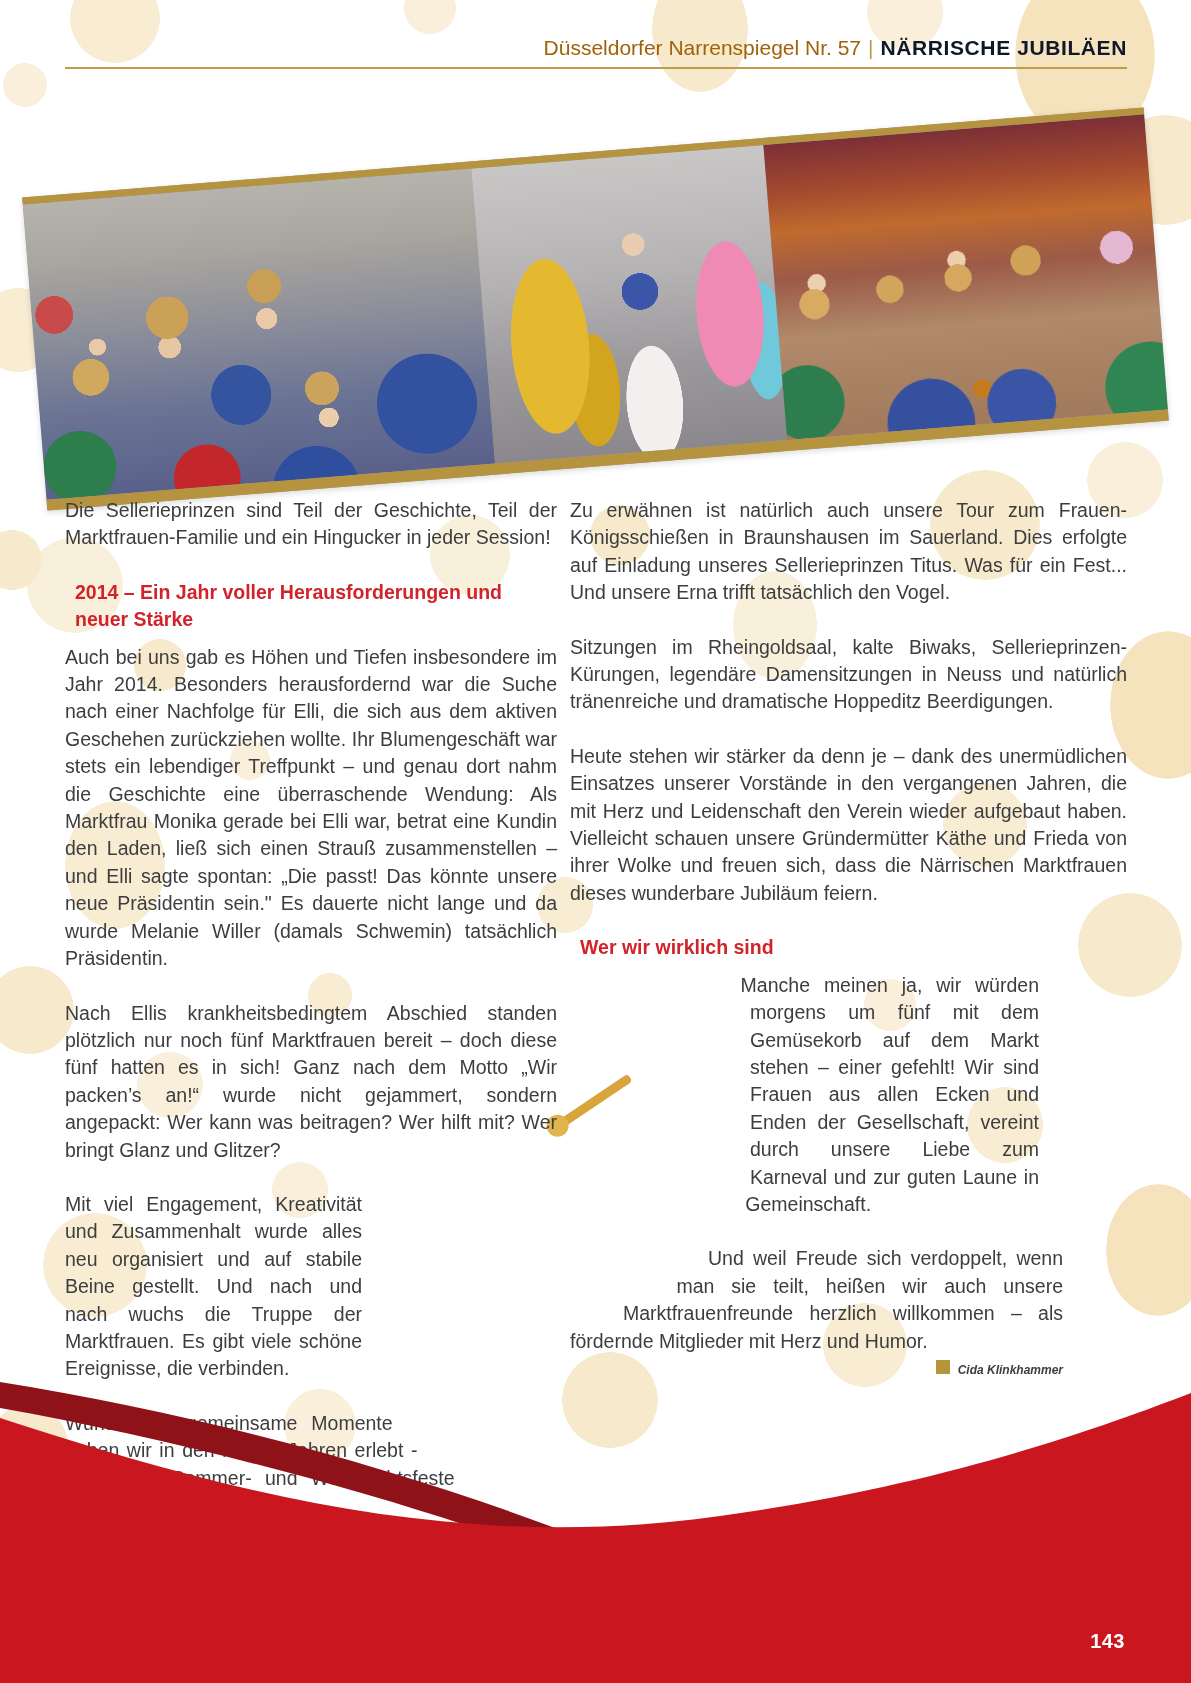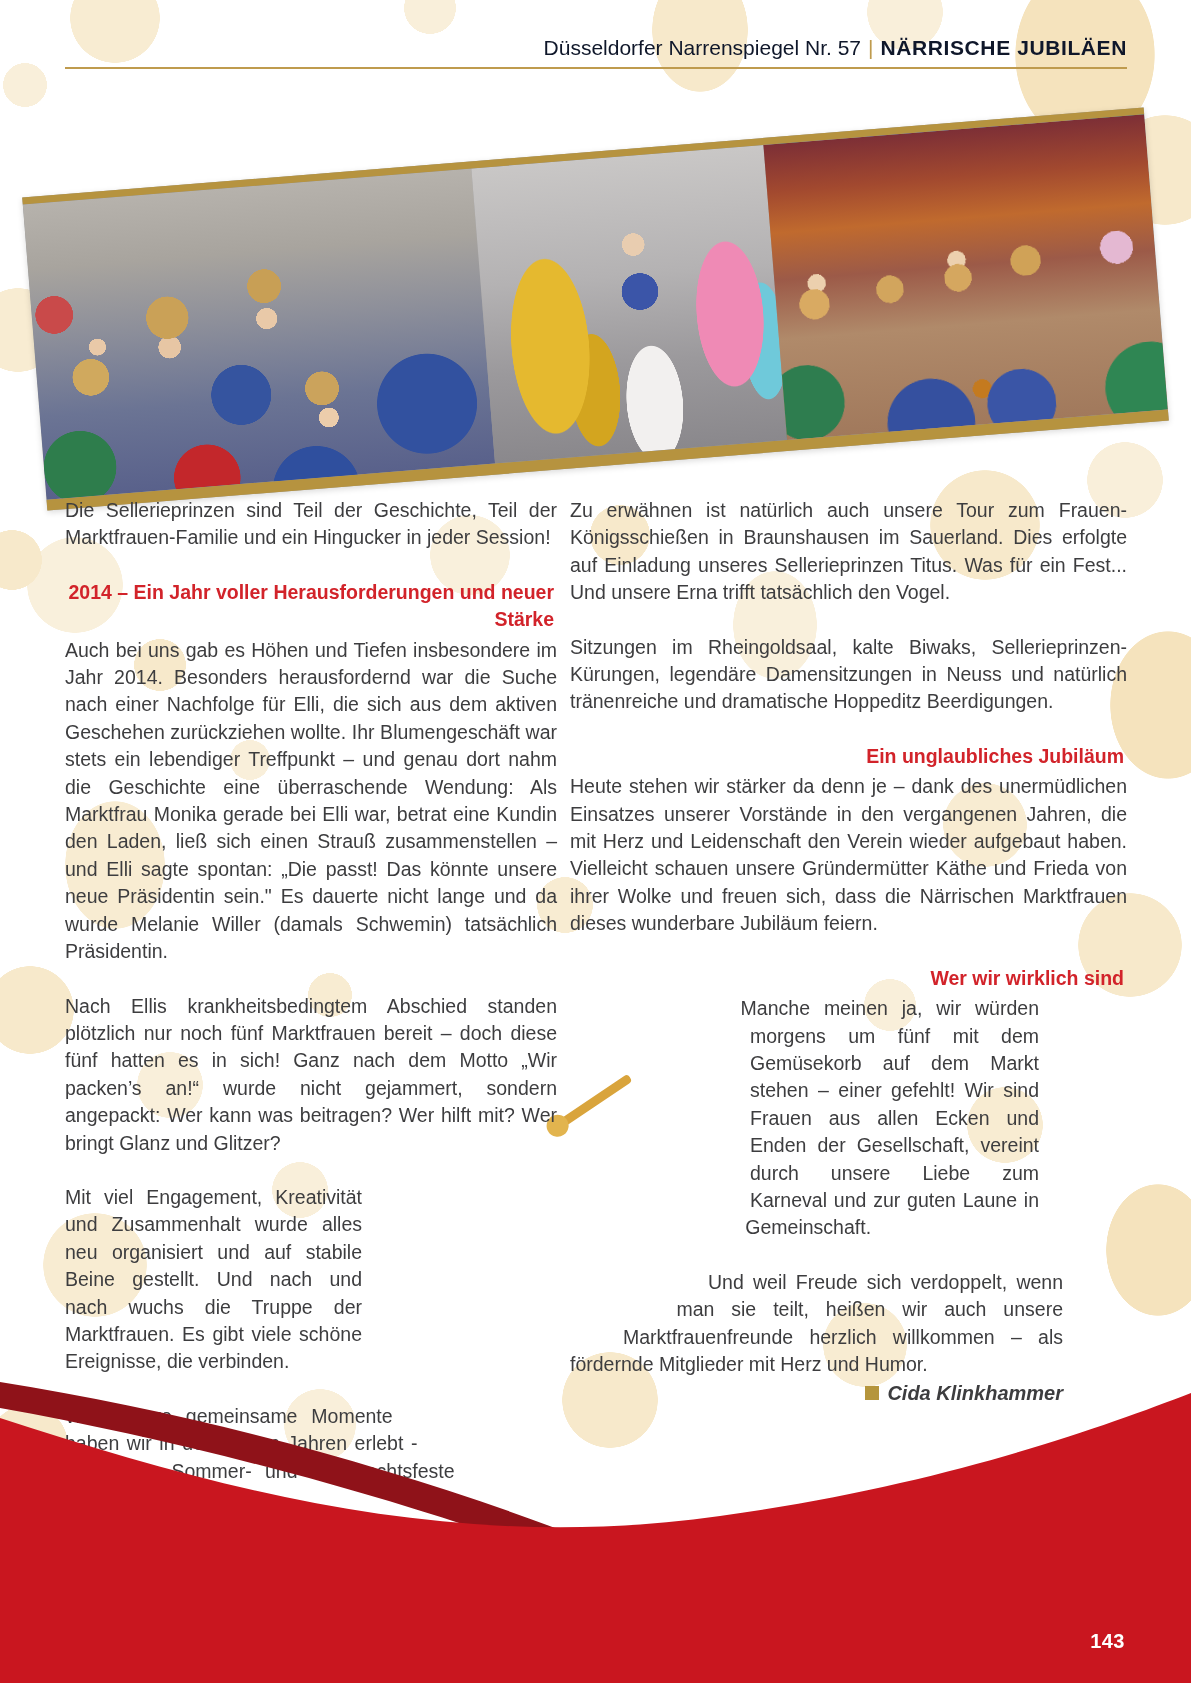--- a/index.html
+++ b/index.html
@@ -45,21 +45,21 @@
       radial-gradient(circle 48px at 610px 1400px,#f7e9cb 99%, rgba(0,0,0,0) 100%),
       radial-gradient(circle 36px at 320px 1425px,#f9efda 99%, rgba(0,0,0,0) 100%),
       radial-gradient(circle 20px at 250px 760px, #f9efda 99%, rgba(0,0,0,0) 100%),
       radial-gradient(circle 28px at 565px 905px, #f8ecd2 99%, rgba(0,0,0,0) 100%);
   }
   
   .header{
     position:absolute;top:36px;left:65px;right:64px;z-index:3;
     text-align:right;font-size:21px;line-height:24px;white-space:nowrap;
   }
-  .header .mag{color:#0f172a;}
+  .header .mag{color:#a16207;}
   .header .sep{color:#bf9b4e;padding:0 7px;font-weight:400;}
   .header .sect{color:#0f172a;font-weight:700;letter-spacing:.6px;}
   .gold-rule{position:absolute;top:67px;left:65px;right:64px;height:2px;background:#bf9b4e;z-index:3;}
   
   .collage{
     position:absolute;left:33px;top:152px;width:1125px;height:296px;z-index:2;
     transform:rotate(-4.6deg);
     border-top:7px solid #b6933f;border-bottom:11px solid #b6933f;
     display:flex;overflow:hidden;background:#9a9a9a;
     box-shadow:0 2px 6px rgba(0,0,0,.15);
@@ -109,26 +109,26 @@
       radial-gradient(circle 75px at 96% 92%, #2f8653 60%, rgba(0,0,0,0) 61%),
       radial-gradient(circle 13px at 52% 88%, #c47a1f 72%, rgba(0,0,0,0) 73%),
       radial-gradient(circle 11px at 58% 92%, #a85f12 72%, rgba(0,0,0,0) 73%),
       linear-gradient(180deg,#7d2f36 0%,#a2492f 16%,#c06a2e 30%,#9c5a48 46%,#b08a6a 66%,#a1795c 100%);
   }
   
   .col{position:absolute;top:497px;z-index:3;font-size:19.5px;line-height:27.4px;text-align:justify;}
   .col p{margin:0 0 27px 0;}
   .col-left{left:65px;width:492px;}
   .col-right{left:570px;width:557px;}
-  .red-head{margin:3px;font-size:19.5px;line-height:27.4px;font-weight:700;color:#d2232a;text-align:right;}
+  .red-head{margin:10px;font-size:19.5px;line-height:27.4px;font-weight:700;color:#d2232a;text-align:left;}
   .spacer-left{float:right;width:195px;height:380px;shape-outside:circle(202px at 198px 92px);shape-margin:8px;}
   .spacer-right{float:left;width:180px;height:340px;shape-outside:circle(204px at -16px 128px);shape-margin:8px;}
   .narrow-a{margin-right:88px !important;}
   .narrow-b{margin-right:64px !important;margin-bottom:0 !important;}
-  .signature{margin:2px 64px 16px 0;text-align:right;font-weight:700;font-style:italic;color:#3d3d3f;font-size:20px;}
+  .signature{margin:2px 64px 16px 0;text-align:right;font-weight:700;font-style:italic;color:#3d3d3f;font-size:12px;}
   .signature .sq{display:inline-block;width:14px;height:14px;background:#b5953c;margin-right:8px;vertical-align:baseline;}
   
   .circle-photo{
     position:absolute;left:368px;top:938px;width:374px;height:374px;z-index:2;
     border-radius:50%;overflow:hidden;
     background:
       radial-gradient(circle 26px at 18% 16%, #e0457b 70%, rgba(0,0,0,0) 71%),
       radial-gradient(circle 22px at 30% 10%, #f2e9f2 70%, rgba(0,0,0,0) 71%),
       radial-gradient(circle 24px at 42% 15%, #c9317f 70%, rgba(0,0,0,0) 71%),
       radial-gradient(circle 20px at 54% 9%,  #8a5bb8 70%, rgba(0,0,0,0) 71%),
@@ -196,21 +196,20 @@
     <p>Nach Ellis krankheitsbedingtem Abschied standen plötzlich nur noch fünf Marktfrauen bereit – doch diese fünf hatten es in sich! Ganz nach dem Motto „Wir packen’s an!“ wurde nicht gejammert, sondern angepackt: Wer kann was beitragen? Wer hilft mit? Wer bringt Glanz und Glitzer?</p>
     <div class="spacer-left"></div>
     <p>Mit viel Engagement, Kreativität und Zusammenhalt wurde alles neu organisiert und auf stabile Beine gestellt. Und nach und nach wuchs die Truppe der Marktfrauen. Es gibt viele schöne Ereignisse, die verbinden.</p>
     <p style="margin-bottom:0">Wunderbare gemeinsame Momente haben wir in den letzten Jahren erlebt - traumhafte Sommer- und Weihnachtsfeste bei Cida, fröhliche</p>
   </div>
 
   <div class="col col-right">
     <p>Zu erwähnen ist natürlich auch unsere Tour zum Frauen-Königsschießen in Braunshausen im Sauerland. Dies erfolgte auf Einladung unseres Sellerieprinzen Titus. Was für ein Fest... Und unsere Erna trifft tatsächlich den Vogel.</p>
     <p>Sitzungen im Rheingoldsaal, kalte Biwaks, Sellerieprinzen-Kürungen, legendäre Damensitzungen in Neuss und natürlich tränenreiche und dramatische Hoppeditz Beerdigungen.</p>
     <h3 class="red-head">
-      <span style="display:block">Ein unglaubliches Jubiläum</span>
     </h3>
     <p>Heute stehen wir stärker da denn je – dank des unermüdlichen Einsatzes unserer Vorstände in den vergangenen Jahren, die mit Herz und Leidenschaft den Verein wieder aufgebaut haben. Vielleicht schauen unsere Gründermütter Käthe und Frieda von ihrer Wolke und freuen sich, dass die Närrischen Marktfrauen dieses wunderbare Jubiläum feiern.</p>
     <h3 class="red-head">Wer wir wirklich sind</h3>
     <div class="spacer-right"></div>
     <p class="narrow-a">Manche meinen ja, wir würden morgens um fünf mit dem Gemüsekorb auf dem Markt stehen – einer gefehlt! Wir sind Frauen aus allen Ecken und Enden der Gesellschaft, vereint durch unsere Liebe zum Karneval und zur guten Laune in Gemeinschaft.</p>
     <p class="narrow-b">Und weil Freude sich verdoppelt, wenn man sie teilt, heißen wir auch unsere Marktfrauenfreunde herzlich willkommen – als fördernde Mitglieder mit Herz und Humor.</p>
     <div class="signature">
       <span class="sq"></span><span>Cida Klinkhammer</span>
     </div>
   </div>

